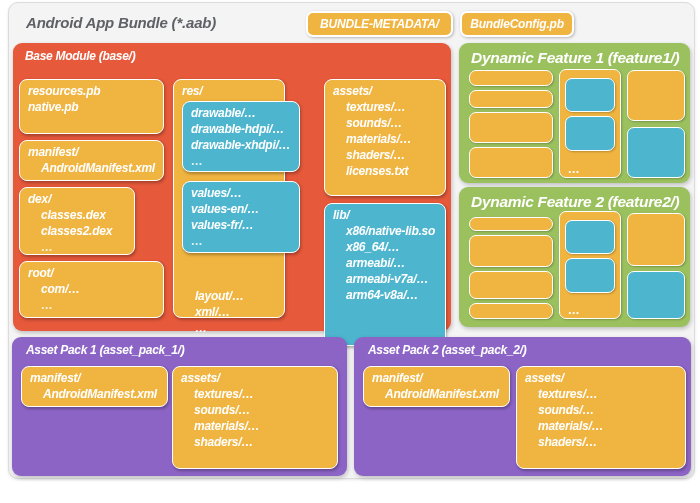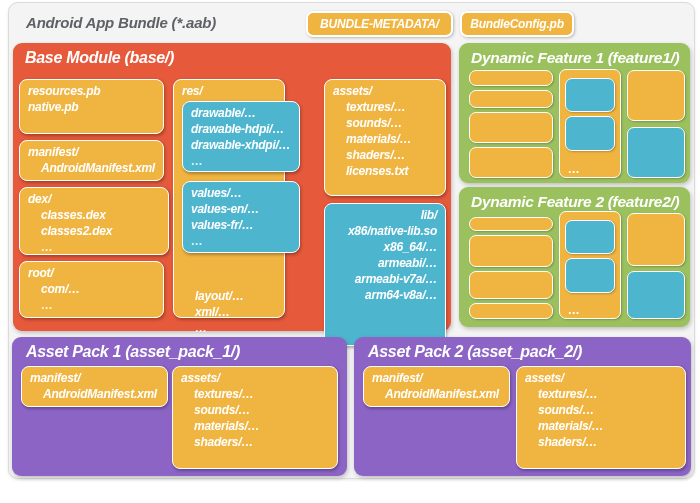--- a/index.html
+++ b/index.html
@@ -16,21 +16,21 @@
   .pill { position:absolute; top:8px; height:26px; border-radius:7px;
           background:var(--yellow); border:2px solid #fff;
           box-shadow:1px 1px 3px rgba(0,0,0,.25);
           color:var(--text_on_color,#fff); font-weight:700; font-size:12px; letter-spacing:-0.2px;
           display:flex; align-items:center; justify-content:center; white-space:nowrap; }
   .pill-metadata { left:297px; width:147px; }
   .pill-config   { left:451px; width:114px; }
 
   .container { position:absolute; border-radius:9px; box-shadow:1px 2px 4px rgba(0,0,0,.22); }
   .ctitle { position:absolute; left:12px; top:6px; color:var(--text_on_color,#fff); font-weight:700;
-            font-size:16px; letter-spacing:-0.3px; white-space:nowrap; }
+            font-size:12px; letter-spacing:-0.3px; white-space:nowrap; }
 
   .base { left:4px;   top:40px;  width:438px; height:288px; background:var(--orange); }
   .df1  { left:450px; top:40px;  width:231px; height:140px; background:var(--green); }
   .df2  { left:450px; top:184px; width:231px; height:140px; background:var(--green); }
   .ap1  { left:3px;   top:334px; width:335px; height:139px; background:var(--purple); }
   .ap2  { left:345px; top:334px; width:337px; height:139px; background:var(--purple);padding-left:48px; }
   .df1 .ctitle, .df2 .ctitle { font-size:15.5px; }
 
   .box { position:absolute; border:1.5px solid #fff; border-radius:8px;
          box-shadow:1px 1.5px 3px rgba(0,0,0,.28);
@@ -38,28 +38,28 @@
          letter-spacing:-0.25px; padding:3px 8px; white-space:nowrap; overflow:hidden; }
   .ybox { background:var(--yellow); }
   .bbox { background:var(--blue); }
   .line { display:block; }
   .ind  { padding-left:13px; }
   .dim  { opacity:.8; }
 
   
   .pb-box       { left:6px;   top:36px;  width:145px; height:55px; }
   .manifest-box { left:6px;   top:97px;  width:145px; height:41px; }
-  .dex-box      { left:6px;   top:144px; width:150px; height:68px; }
+  .dex-box      { left:6px;   top:144px; width:116px; height:68px; }
   .root-box     { left:6px;   top:218px; width:145px; height:57px; }
   .res-box      { left:160px; top:36px;  width:112px; height:239px; overflow:visible; }
   .drawable-box { left:8px;   top:21px;  width:118px; height:71px; }
   .values-box   { left:8px;   top:101px; width:118px; height:72px; }
   .res-tail     { position:absolute; left:8px; top:176px;margin-top:32px; }
   .base-assets-box { left:311px; top:36px;  width:122px; height:117px; }
-  .lib-box         { left:311px; top:160px; width:122px; height:143px;text-align:right; }
+  .lib-box         { left:311px; top:160px; width:122px; height:143px; }
 
   
   .mini { position:absolute; border:1.5px solid #fff; border-radius:7px;
           box-shadow:1px 1px 2px rgba(0,0,0,.22); }
   .mini.ybox { background:var(--yellow); } .mini.bbox { background:var(--blue); }
   .dots { position:absolute; left:8px; bottom:1px; color:var(--text_on_color,#fff);
           font-weight:700; font-size:12px; }
 
   .df1 .m1 { left:10px; top:27px;  width:84px; height:16px; }
   .df1 .m2 { left:10px; top:47px;  width:84px; height:18px; }

